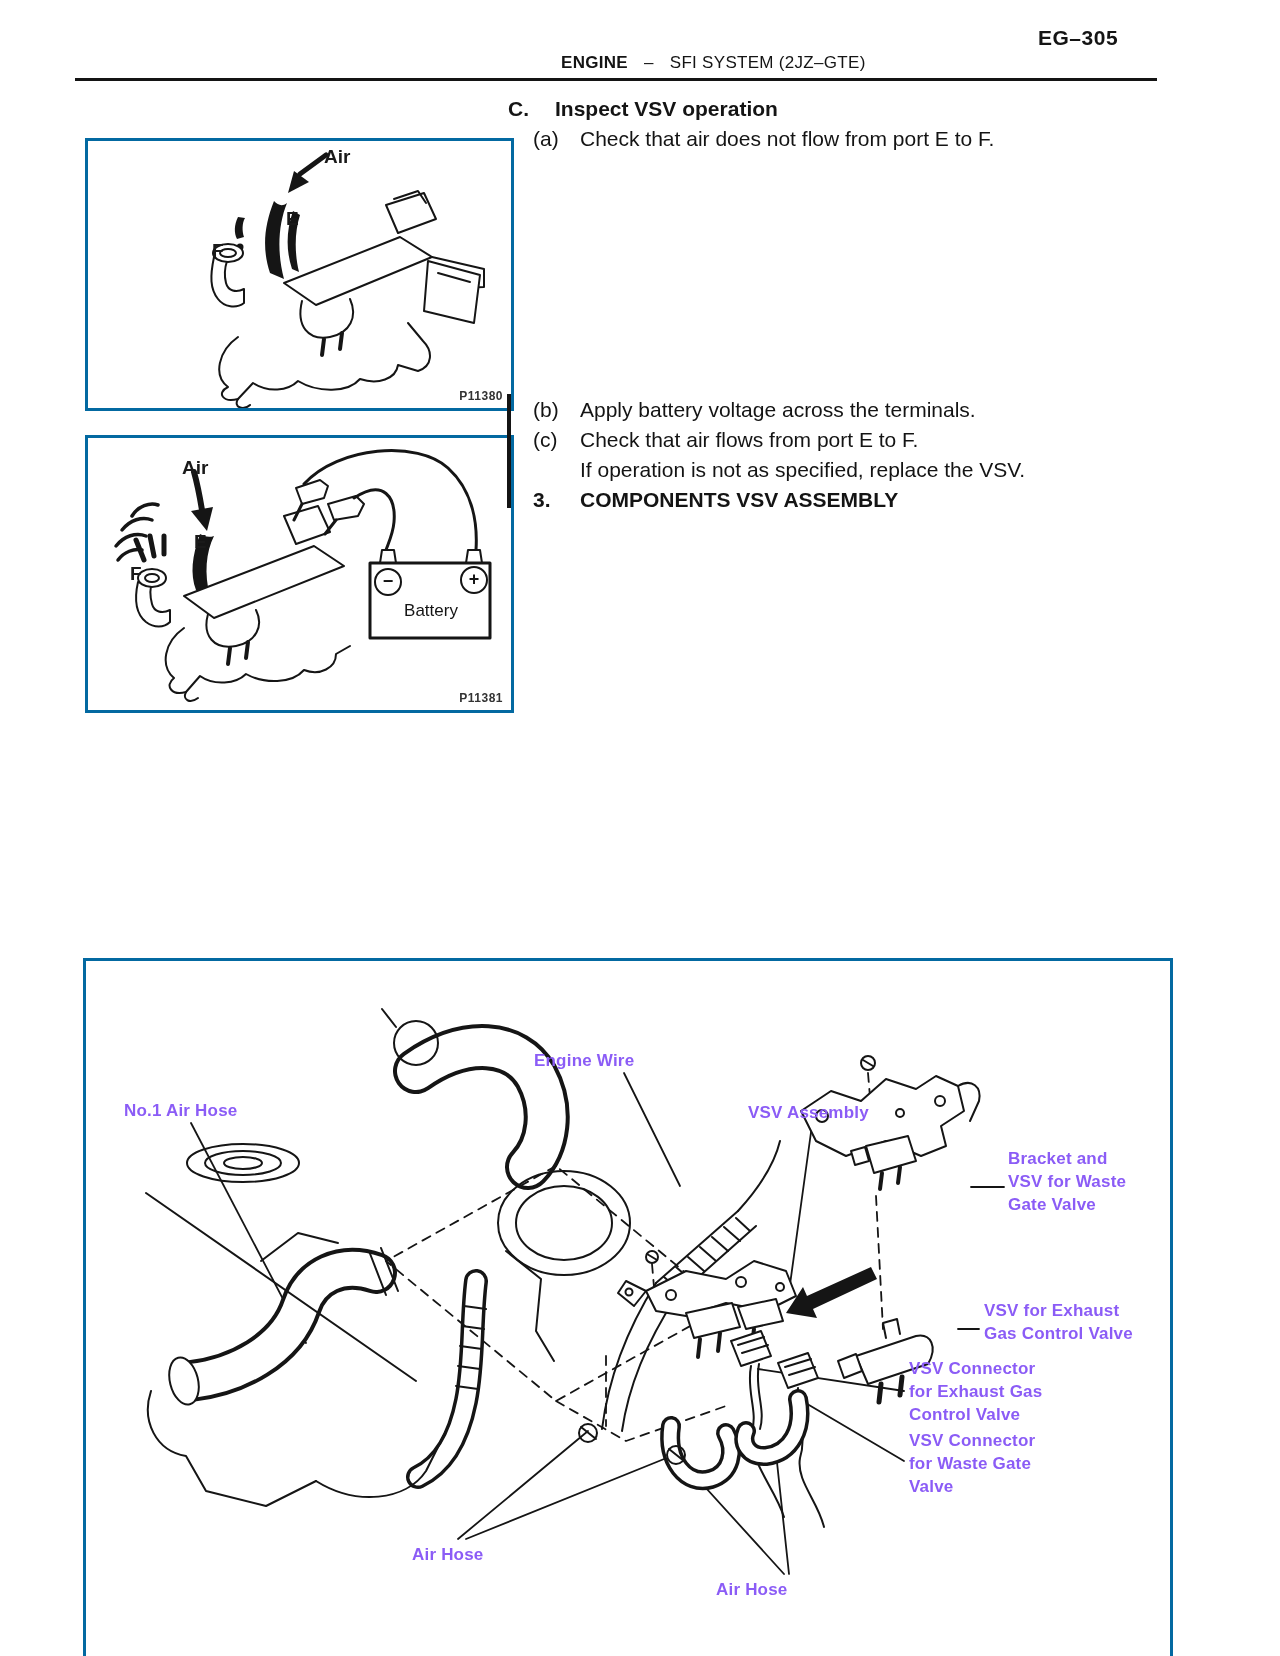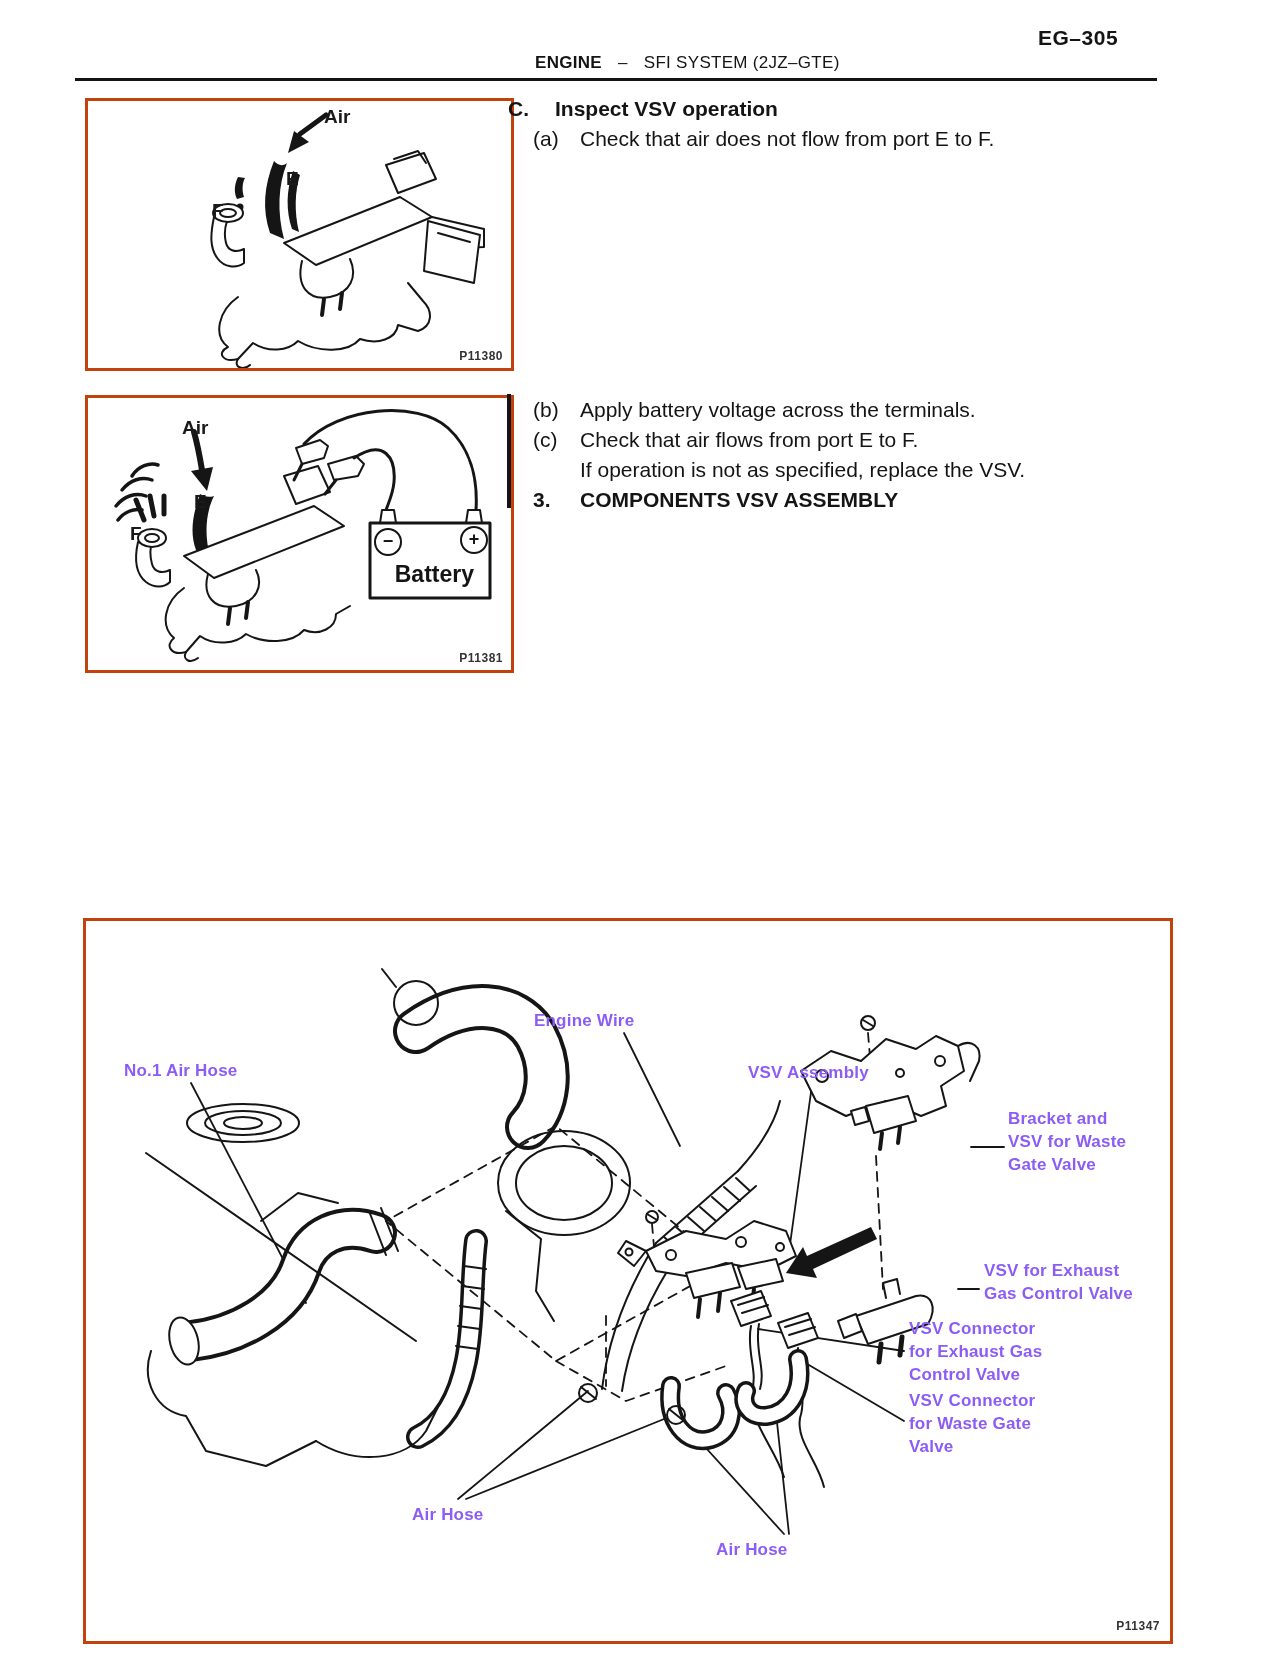--- a/index.html
+++ b/index.html
@@ -1,40 +1,40 @@
 <!DOCTYPE html>
 <html><head>
 <meta charset="utf-8">
 <style>
   html,body{margin:0;padding:0;background:#e8e8e8;}
   .page{position:relative;width:1280px;height:1656px;background:#ffffff;
         font-family:"Liberation Sans",sans-serif;color:#141414;overflow:hidden;}
   .abs{position:absolute;}
   
   .pageno{font-size:21px;font-weight:bold;letter-spacing:.5px;}
-  .runhead{font-size:17px;letter-spacing:.3px;}
+  .runhead{font-size:17px;letter-spacing:.3px;margin-left:26px;}
   .runhead .b{font-weight:bold;}
   .runhead .sep{display:inline-block;margin:0 16px;}
   .rule{background:#141414;height:3px;}
   
-  .figbox{border:3px solid #c2410c;background:#fff;}
+  .figbox{border:3px solid #0369a1;background:#fff;margin-top:40px;}
   .figcode{position:absolute;font-size:12px;letter-spacing:.5px;color:#333;font-weight:bold;}
   .figlabel{position:absolute;font-size:19px;font-weight:600;color:#1a1a1a;white-space:pre-line;line-height:23px;}
   .mainlabel{position:absolute;font-size:17px;font-weight:700;color:#8b5cf6;white-space:pre-line;line-height:23px;letter-spacing:.2px;}
   
   .line{position:absolute;font-size:21px;white-space:nowrap;}
   .line .marker{display:inline-block;width:47px;}
   .bold{font-weight:bold;}
   .changebar{background:#141414;}
   .heading{position:absolute;font-size:30px;font-weight:bold;line-height:40px;
            letter-spacing:.2px;white-space:pre-line;}
   
   .term{position:absolute;width:24px;height:24px;border:2.5px solid #141414;border-radius:50%;
         text-align:center;line-height:22px;font-size:18px;font-weight:bold;}
-  .batlabel{position:absolute;font-size:23px;font-weight:bold;text-align:right;}
+  .batlabel{position:absolute;font-size:17px;font-weight:normal;text-align:center;}
   svg{position:absolute;left:0;top:0;}
 </style>
 </head>
 <body>
 
 <div class="page">
 
   <div class="abs pageno" style="left:1038px;top:26px;">EG–305</div>
   <div class="abs runhead" style="left:535px;top:53px;">
     <span class="b">ENGINE</span><span class="sep">–</span><span>SFI SYSTEM (2JZ–GTE)</span>

